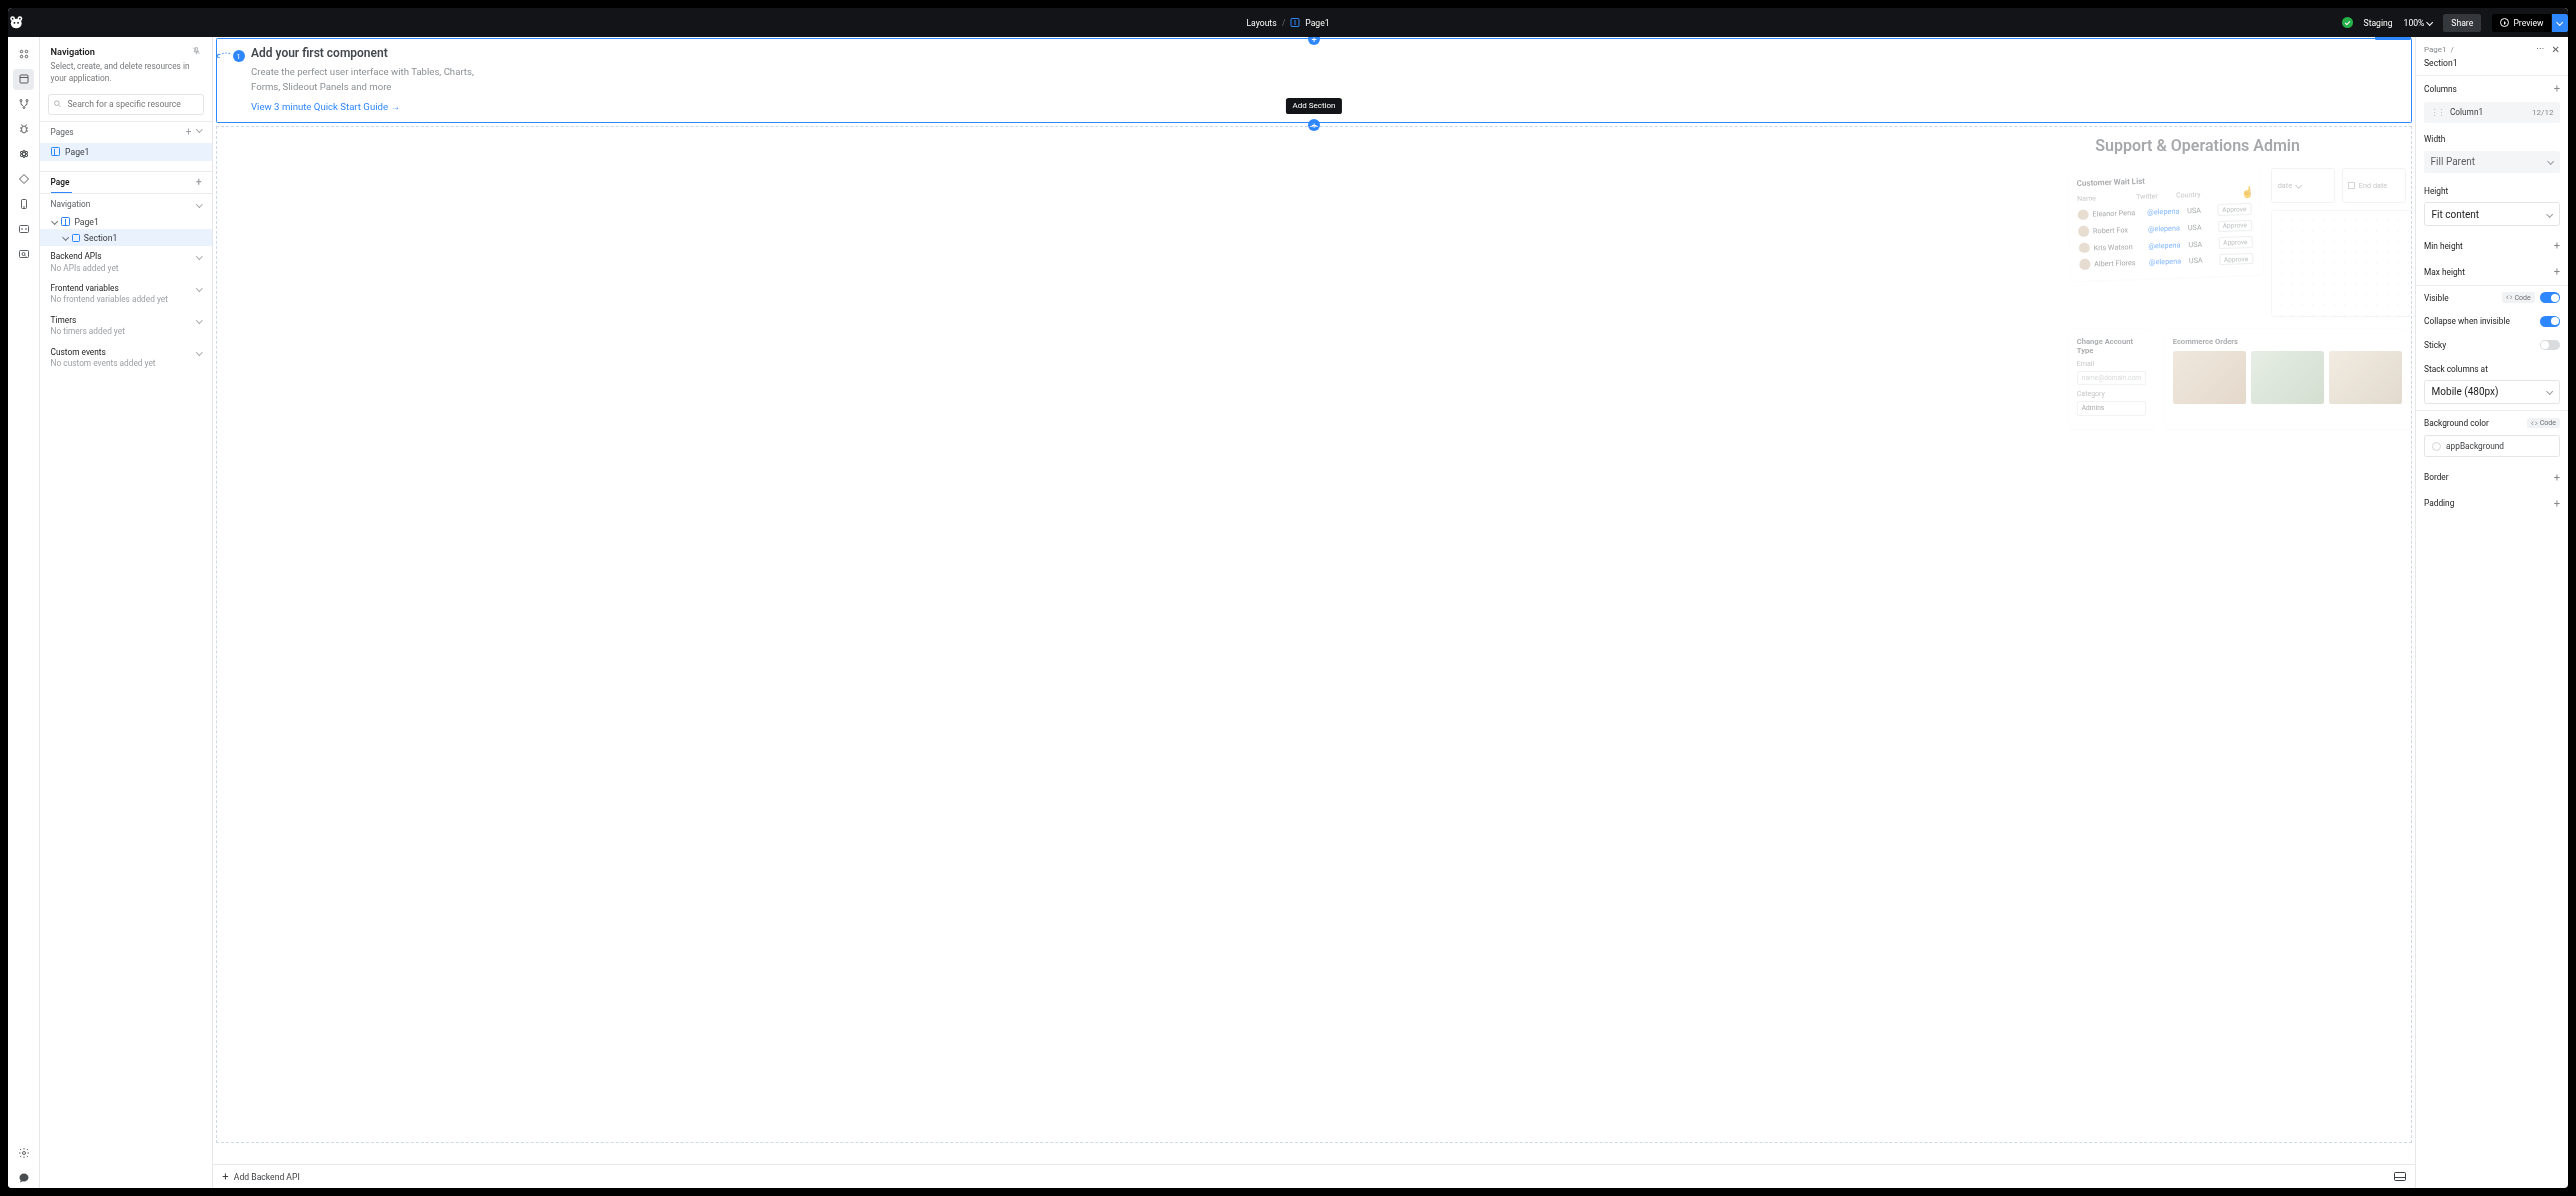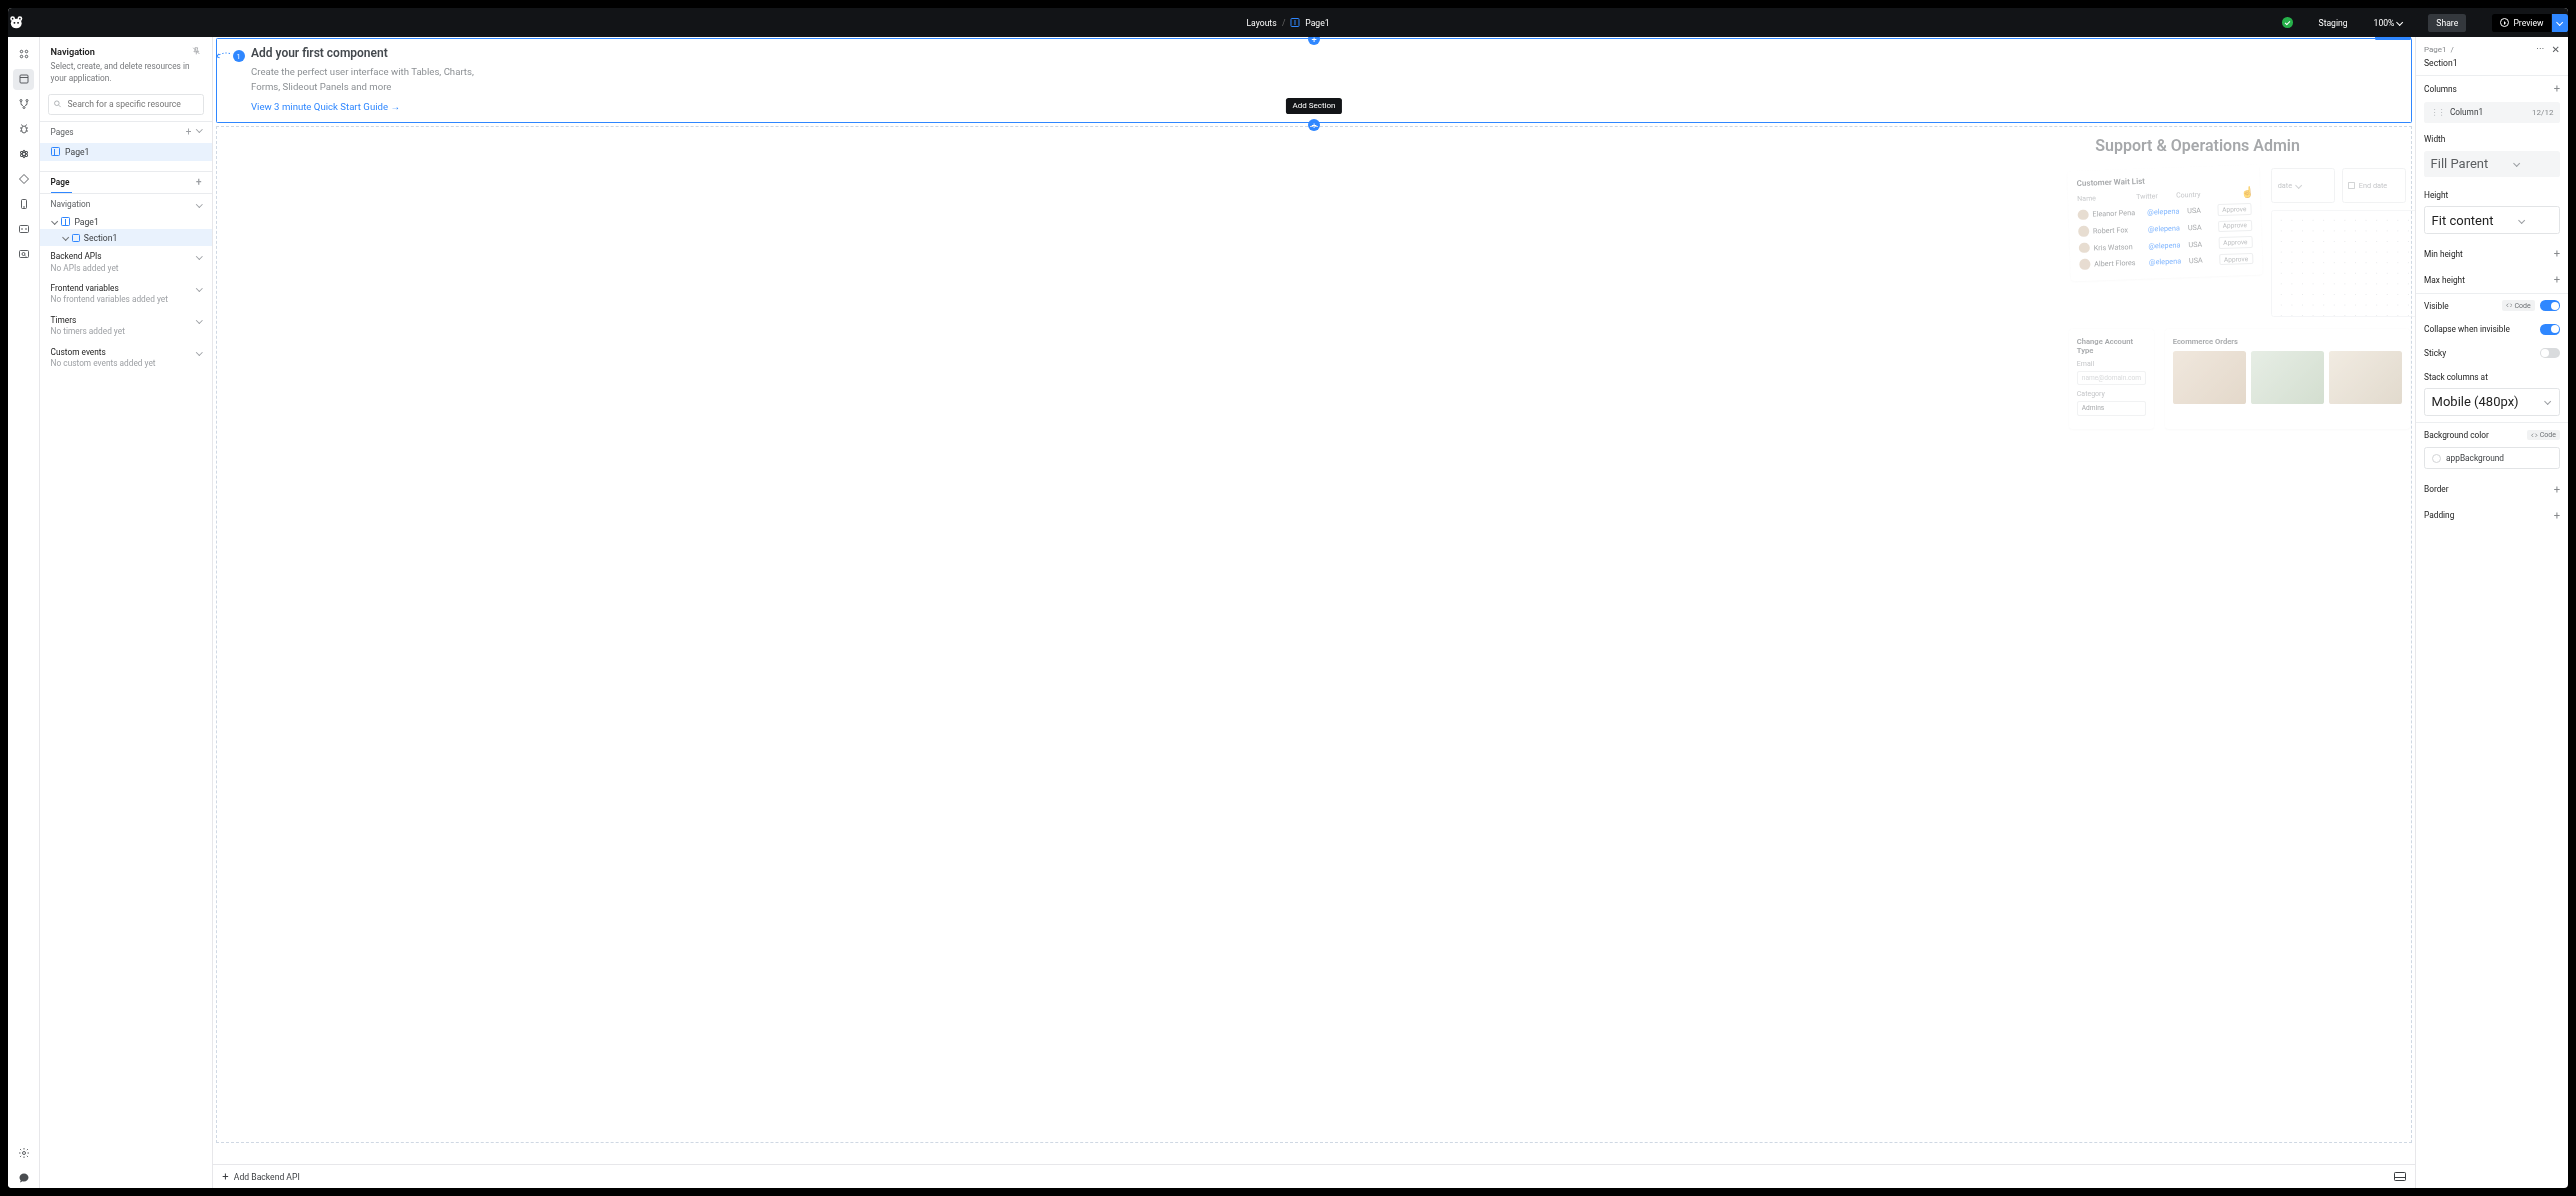--- a/index.html
+++ b/index.html
@@ -7,21 +7,21 @@
 .app-frame { background:#fff; position:absolute; top:8px; left:8px; right:8px; bottom:8px; border-radius:4px; display:flex; flex-direction:column; overflow:hidden; }
 
 
 .topbar { height:29px; background:#121417; display:flex; align-items:center; color:#fff; font-size:8.6px; padding:0 0; position:relative; }
 .topbar-left { display:flex; align-items:center; gap:5.3px; }
 .logo { width:16px; height:16px; display:flex; align-items:center; justify-content:center; }
 .topbar-center { position:absolute; left:50%; transform:translateX(-50%); display:flex; align-items:center; gap:5.3px; }
 .crumb-sep { color:#666; }
 .crumb-icon { width:9.2px; height:9.2px; border:1px solid #2f87ff; border-radius:1.3px; display:inline-block; position:relative; }
 .crumb-icon::after { content:""; position:absolute; left:2.6px; top:0.7px; bottom:0.7px; width:0.7px; background:#2f87ff; }
-.topbar-right { margin-left:auto; display:flex; align-items:center; gap:26px; }
+.topbar-right { margin-left:auto; display:flex; align-items:center; gap:11px; }
 .green-check { width:10.6px; height:10.6px; border-radius:50%; background:#26b04a; position:relative; }
 .green-check::after { content:""; position:absolute; left:2.6px; top:3.3px; width:4px; height:2px; border-left:1.3px solid #fff; border-bottom:1.3px solid #fff; transform:rotate(-45deg); }
 .zoom { display:flex; align-items:center; gap:2.6px; }
 .chev-down { width:5.3px; height:5.3px; border-right:1px solid currentColor; border-bottom:1px solid currentColor; transform:rotate(45deg); display:inline-block; }
 .share-btn { background:#34383d; padding:4px 8px; border-radius:2.6px; cursor:pointer; }
 .preview-btn { background:#000000; padding:4px 8px; border-radius:2.6px 0 0 2.6px; cursor:pointer; display:flex; align-items:center; gap:4px; }
 .preview-dd { background:#2f87ff; padding:4px 5.3px; border-radius:0 2.6px 2.6px 0; margin-left:0.7px; cursor:pointer; display:flex; align-items:center; }
 .play-icon { width:0; height:0; border-left:4px solid #fff; border-top:2.6px solid transparent; border-bottom:2.6px solid transparent; display:inline-block; }
 .play-circle { width:9.2px; height:9.2px; border-radius:50%; border:1px solid #fff; display:flex; align-items:center; justify-content:center; }
 .play-circle .play-icon { border-left:2.6px solid #fff; border-top:2px solid transparent; border-bottom:2px solid transparent; margin-left:0.7px; }
@@ -125,21 +125,21 @@
 .rp-actions { margin-left:auto; display:flex; gap:6.6px; }
 .dots3 { letter-spacing:0.7px; cursor:pointer; color:#5b5e61; }
 .close-x { cursor:pointer; color:#5b5e61; font-size:10px; }
 .rp-title { padding:1.3px 8px 6.6px; font-size:8.6px; color:#222; }
 .rp-sep { height:0.7px; background:#eceef0; }
 .rp-row { padding:6.6px 8px; display:flex; align-items:center; justify-content:space-between; }
 .rp-label { font-size:8.3px; color:#222; }
 .col-item { margin:0 8px 5.3px; background:#f4f5f6; border-radius:2.6px; padding:5.3px 6.6px; display:flex; align-items:center; gap:5.3px; font-size:8.3px; }
 .drag-handle { color:#b4b7ba; cursor:grab; letter-spacing:-1.3px; }
 .col-sz { margin-left:auto; color:#86898c; font-size:8px; }
-.rp-select { margin:0 8px 6.6px; background:#f4f5f6; border-radius:2.6px; padding:5.3px 6.6px; display:flex; align-items:center; justify-content:flex-start; font-size:13px; color:#5b5e61;gap:26px; }
+.rp-select { margin:0 8px 6.6px; background:#f4f5f6; border-radius:2.6px; padding:5.3px 6.6px; display:flex; align-items:center; justify-content:space-between; font-size:10px; color:#5b5e61;gap:26px; }
 .rp-select.white { background:#fff; border:0.7px solid #e2e4e6; color:#222; }
 .plus-grey { color:#86898c; font-size:11.2px; cursor:pointer; }
 .code-badge { font-size:7px; background:#f1f2f3; color:#6b6f73; padding:1.3px 4px; border-radius:2px; display:flex; align-items:center; gap:2px; }
 .toggle { width:20px; height:10.6px; border-radius:5.3px; background:#2f87ff; position:relative; cursor:pointer; }
 .toggle::after { content:""; position:absolute; width:8px; height:8px; background:#fff; border-radius:50%; top:1.3px; right:1.3px; }
 .toggle.off { background:#d9dbdd; }
 .toggle.off::after { left:1.3px; right:auto; }
 .color-row { margin:0 8px 6.6px; border:0.7px solid #e2e4e6; border-radius:2.6px; padding:5.3px 6.6px; display:flex; align-items:center; gap:5.3px; font-size:8.3px; }
 .swatch { width:9.2px; height:9.2px; border-radius:50%; border:0.7px solid #d2d4d6; background:#fff; }
 .rp-scroll { overflow:auto; flex:1; }

